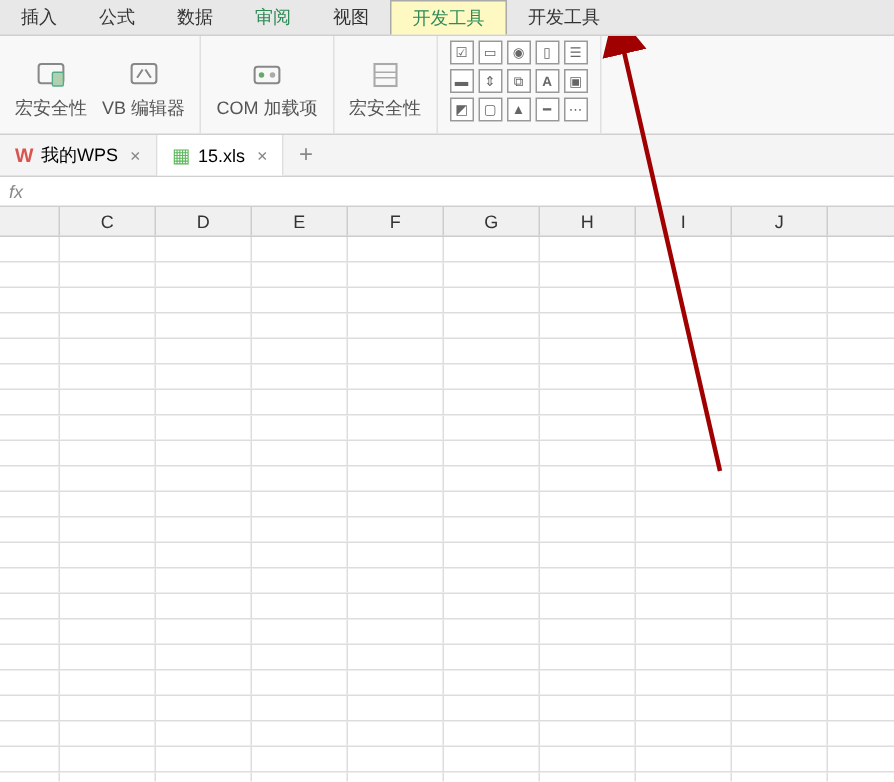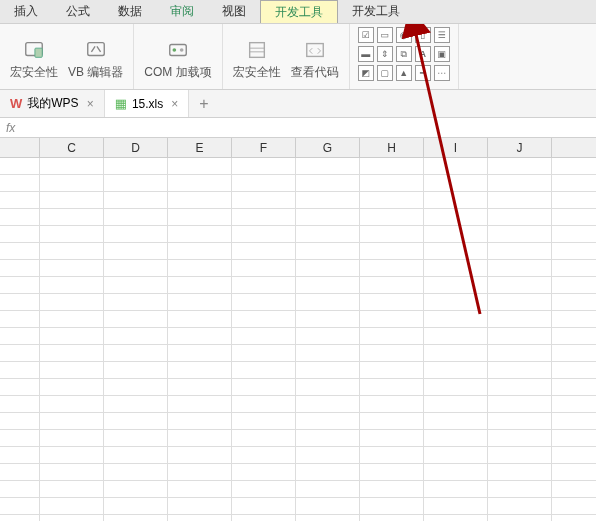--- a/index.html
+++ b/index.html
@@ -94,29 +94,20 @@
     <div class="iconrow">
       <div class="rbtn">
         <div class="ic">
           <svg width="22" height="22" viewBox="0 0 24 24">
               <rect x="4" y="4" width="16" height="16" fill="none" stroke="#aaa" stroke-width="1.5"></rect>
               <line x1="4" y1="10" x2="20" y2="10" stroke="#aaa"></line>
               <line x1="4" y1="14" x2="20" y2="14" stroke="#aaa"></line>
             </svg>
         </div>
         <span class="lbl">宏安全性</span>
-      </div>
-      <div class="rbtn">
-        <div class="ic">
-          <svg width="22" height="22" viewBox="0 0 24 24">
-              <rect x="3" y="5" width="18" height="14" fill="none" stroke="#aaa" stroke-width="1.5"></rect>
-              <path d="M9 10 L6 13 L9 16 M15 10 L18 13 L15 16" stroke="#aaa" fill="none"></path>
-            </svg>
-        </div>
-        <span class="lbl">查看代码</span>
       </div>
     </div>
   </div>
 
   <div class="rgroup" style="padding:4px">
     <div class="controls-grid">
       <div class="c">☑</div>
       <div class="c">▭</div>
       <div class="c">◉</div>
       <div class="c">▯</div>

